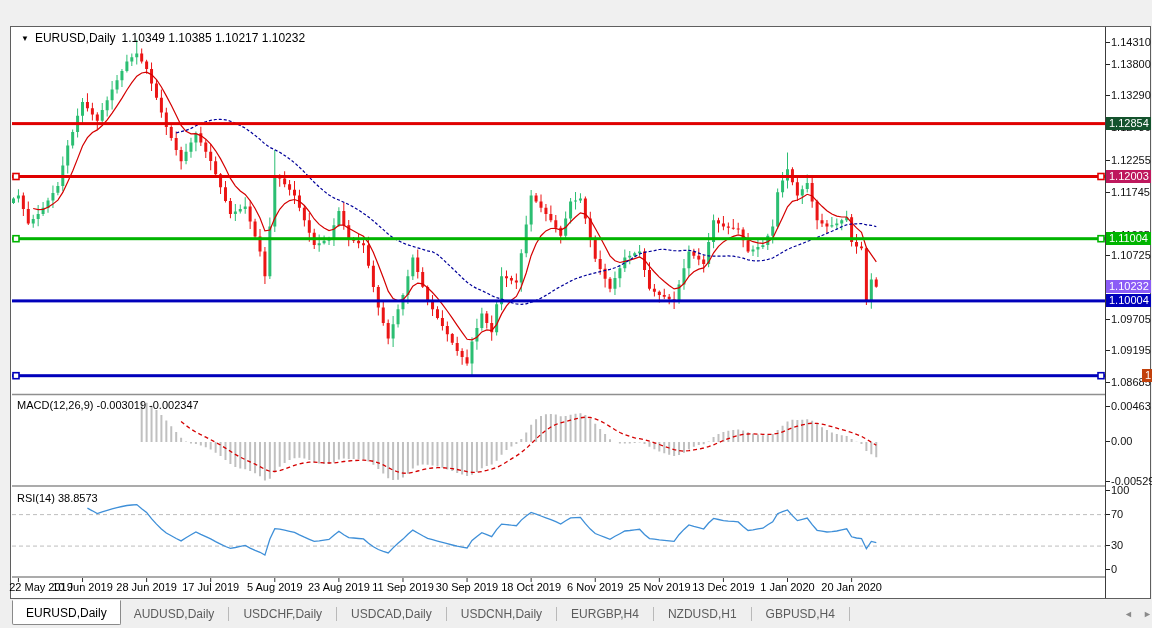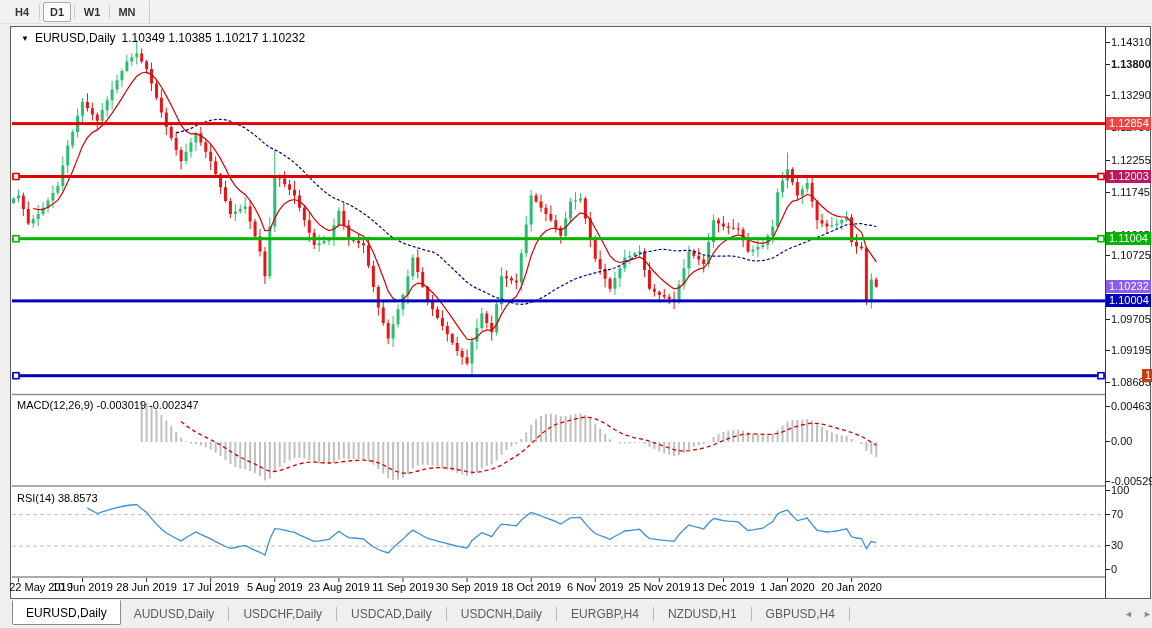--- a/index.html
+++ b/index.html
@@ -48,32 +48,20 @@
   .tab.active { background:#ffffff; color:#000; border:1px solid #8a8a8a; border-top:1px solid #ffffff;
                 margin-top:-3px; height:25px; border-radius:0 0 2px 2px; }
   .tabsep { width:1px; height:14px; background:#b9b9b9; margin:0 1px; }
   .tabarrow { position:absolute; top:9px; font-size:9px; color:#8a8a8a; }
 </style>
 </head>
 <body>
 
 <div class="app">
 
-  <div class="toolbar">
-    <div id="tf-buttons" style="display:flex;align-items:center;">
-        <div class="tfbtn">H4</div>
-        <div class="tfsep"></div>
-        <div class="tfbtn active">D1</div>
-        <div class="tfsep"></div>
-        <div class="tfbtn">W1</div>
-        <div class="tfsep"></div>
-        <div class="tfbtn">MN</div>
-        <div class="tfsep tall"></div>
-      </div>
-  </div>
 
   <div class="chart-window"></div>
 
   <svg id="chart-svg" viewBox="0 0 1093 566">
       <defs>
         <clipPath id="clipMain">
           <rect x="0" y="0" width="1093" height="365"></rect>
         </clipPath>
         <clipPath id="clipMacd">
           <rect x="0" y="368" width="1093" height="88"></rect>
@@ -133,38 +121,38 @@
     <span class="tri">▼</span>
     <span>EURUSD,Daily</span>
     <span>1.10349 1.10385 1.10217 1.10232</span>
   </div>
 
   <div class="ind-label" style="left:17px; top:399px;">MACD(12,26,9) -0.003019 -0.002347</div>
   <div class="ind-label" style="left:17px; top:492px;">RSI(14) 38.8573</div>
 
   <div class="price-axis" id="price-axis">
       <div class="axlabel" style="top: -2.02209px; margin-top: 10px;">1.14310</div>
-      <div class="axlabel" style="top: 29.7121px; font-weight: bold;">1.13800</div>
+      <div class="axlabel" style="top: 29.7121px;">1.13800</div>
       <div class="axlabel" style="top: 61.4463px;">1.13290</div>
       <div class="axlabel" style="top: 93.1804px;">1.12780</div>
       <div class="axlabel" style="top: 125.848px;">1.12255</div>
       <div class="axlabel" style="top: 157.582px;">1.11745</div>
       <div class="axlabel" style="top: 201px;">1.11235</div>
       <div class="axlabel" style="top: 221.051px;">1.10725</div>
       <div class="axlabel" style="top: 284.519px;">1.09705</div>
       <div class="axlabel" style="top: 316.253px;">1.09195</div>
       <div class="axlabel" style="top: 347.987px;">1.08685</div>
       <div class="axlabel" style="top: 372.275px;">0.00463</div>
       <div class="axlabel" style="top: 407px;">0.00</div>
       <div class="axlabel" style="top: 446.675px;">-0.00529</div>
       <div class="axlabel" style="top: 456px;">100</div>
       <div class="axlabel" style="top: 479.61px;">70</div>
       <div class="axlabel" style="top: 511.09px;">30</div>
       <div class="axlabel" style="top: 534.7px;">0</div>
-      <div class="pricetag" style="top: 89.0759px; background: #ef4444;">1.12854</div>
+      <div class="pricetag" style="top: 89.0759px; background: #14532d;">1.12854</div>
       <div class="pricetag" style="top: 142.028px; background: #be185d;">1.12003</div>
       <div class="pricetag" style="top: 204.19px; background: rgb(0, 180, 0);">1.11004</div>
       <div class="pricetag" style="top: 266.414px; background: rgb(0, 0, 187);">1.10004</div>
       <div class="pricetag" style="top: 341.207px; background: #c2410c; margin-left: 36px;">1.08802</div>
       <div class="pricetag" style="top: 252.227px; background: #8b5cf6;">1.10232</div>
     </div>
 
   <div class="date-axis" id="date-axis">
       <div class="datelabel" style="left: -11px;">22 May 2019</div>
       <div class="datelabel" style="left: 30.52px;">10 Jun 2019</div>

